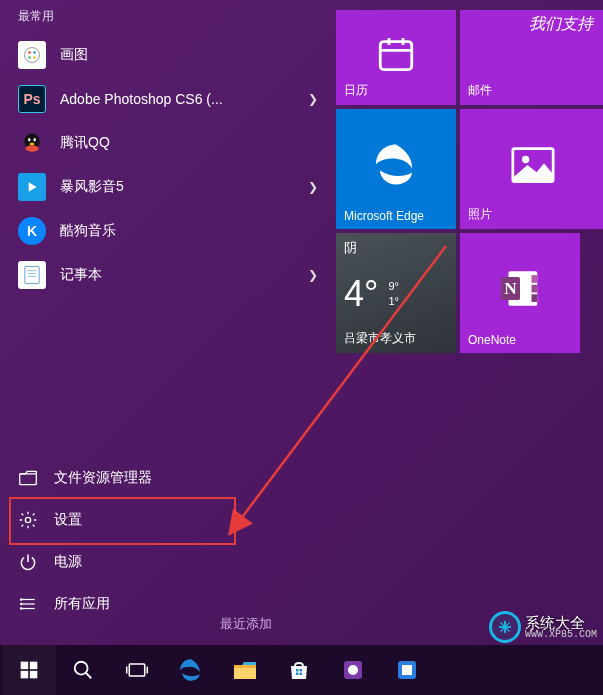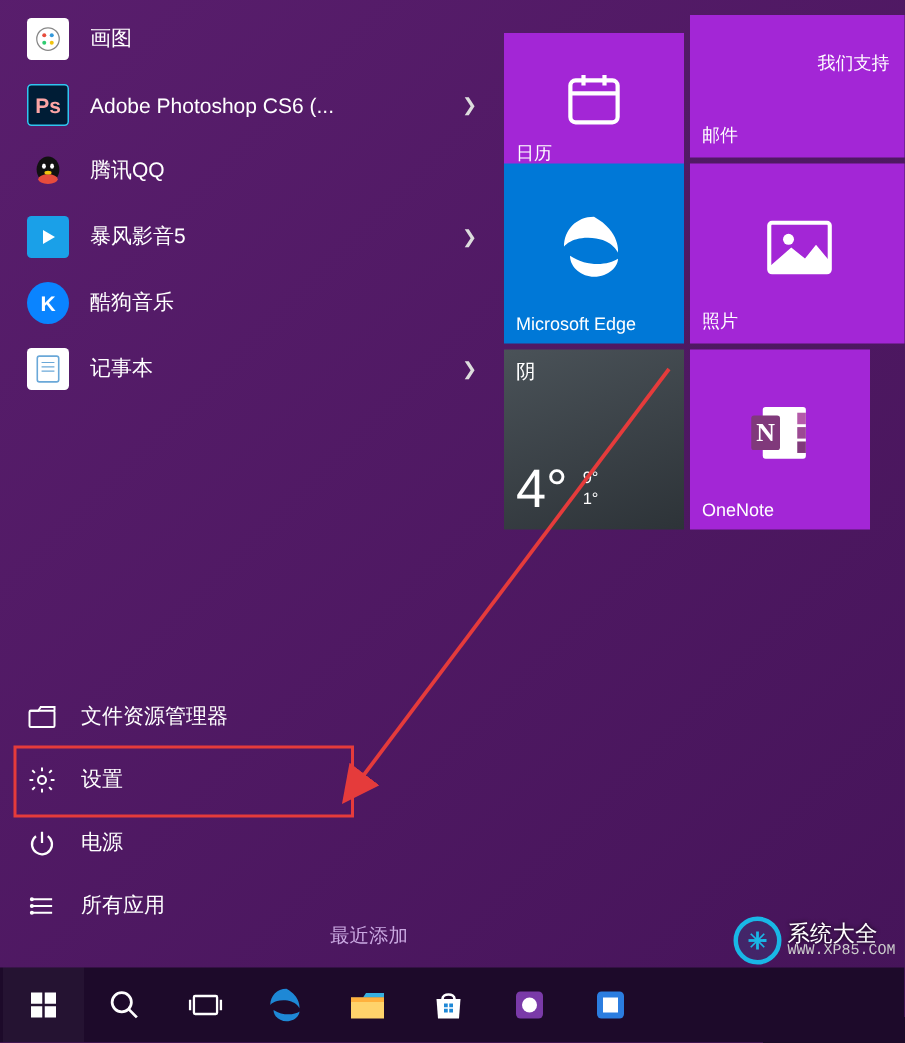--- a/index.html
+++ b/index.html
@@ -85,29 +85,30 @@
   }
   .wm-badge {
     width:32px; height:32px; border:3px solid #19b7e6; border-radius:50%;
     display:flex; align-items:center; justify-content:center;
     background: rgba(25,183,230,0.1);
   }
   .wm-text { display:flex; flex-direction:column; line-height:1; }
   .wm-top { font-size:15px; font-weight:normal; text-shadow:0 0 3px #000; }
   .wm-url { font-size:10px; color:#ccc;font-family:Liberation Mono, monospace; }
   .right-header {
-    position:absolute; right:10px; top:34px; font-size:12px;
+    position:absolute; right:10px; top:14px; font-size:16px;font-style:italic;
   }
 </style>
 </head>
 <body>
 
 <div class="startmenu">
 
   <div class="left-col">
+    <div class="section-label">最常用</div>
 
     <div class="app-item">
       <span class="app-icon" style="background:#fff;">
         <svg width="20" height="20" viewBox="0 0 24 24">
             <circle cx="12" cy="12" r="9" fill="#fff" stroke="#888" stroke-width="1"></circle>
             <circle cx="9" cy="9" r="1.6" fill="#e74c3c"></circle>
             <circle cx="15" cy="9" r="1.6" fill="#3498db"></circle>
             <circle cx="9" cy="15" r="1.6" fill="#2ecc71"></circle>
             <circle cx="15" cy="15" r="1.6" fill="#f1c40f"></circle>
           </svg>
@@ -200,21 +201,21 @@
               <circle cx="3" cy="12" r="1" fill="#fff"></circle>
               <circle cx="3" cy="18" r="1" fill="#fff"></circle>
             </svg>
         </span>
         <span>所有应用</span>
       </div>
     </div>
   </div>
 
   <div class="tiles">
-    <div class="tile" style="left:0;top:12px;width:120px;height:95px;background:#a326d6;">
+    <div class="tile" style="left:0;top:0;width:120px;height:95px;background:#a326d6;">
       <div class="center">
         <svg width="42" height="42" viewBox="0 0 24 24" fill="none" stroke="#fff" stroke-width="1.6">
             <rect x="3" y="5" width="18" height="16" rx="2"></rect>
             <line x1="3" y1="10" x2="21" y2="10"></line>
             <line x1="8" y1="3" x2="8" y2="7"></line>
             <line x1="16" y1="3" x2="16" y2="7"></line>
           </svg>
       </div>
       <span class="tile-label">日历</span>
     </div>
@@ -246,20 +247,21 @@
 
     <div class="tile" style="left:0;top:223px;width:120px;height:120px;background:linear-gradient(160deg,#4a5258,#2d3338);justify-content:space-between;">
       <span style="font-size:13px;">阴</span>
       <div style="display:flex;align-items:center;gap:10px;">
         <span style="font-size:36px;font-weight:200;">4°</span>
         <div style="display:flex;flex-direction:column;font-size:11px;line-height:1.3;">
           <span>9°</span>
           <span>1°</span>
         </div>
       </div>
+      <span class="tile-label">吕梁市孝义市</span>
     </div>
 
     <div class="tile" style="left:124px;top:223px;width:120px;height:120px;background:#a326d6;">
       <div class="center">
         <svg width="46" height="46" viewBox="0 0 24 24">
             <rect x="6" y="3" width="15" height="18" rx="1" fill="#fff"></rect>
             <rect x="2" y="6" width="10" height="12" rx="1" fill="#80397b"></rect>
             <text x="7" y="15" font-size="9" fill="#fff" text-anchor="middle" font-family="Segoe UI" font-weight="bold">N</text>
             <rect x="18" y="5" width="3" height="4" fill="#b45aa9"></rect>
             <rect x="18" y="10" width="3" height="4" fill="#9b4a93"></rect>

